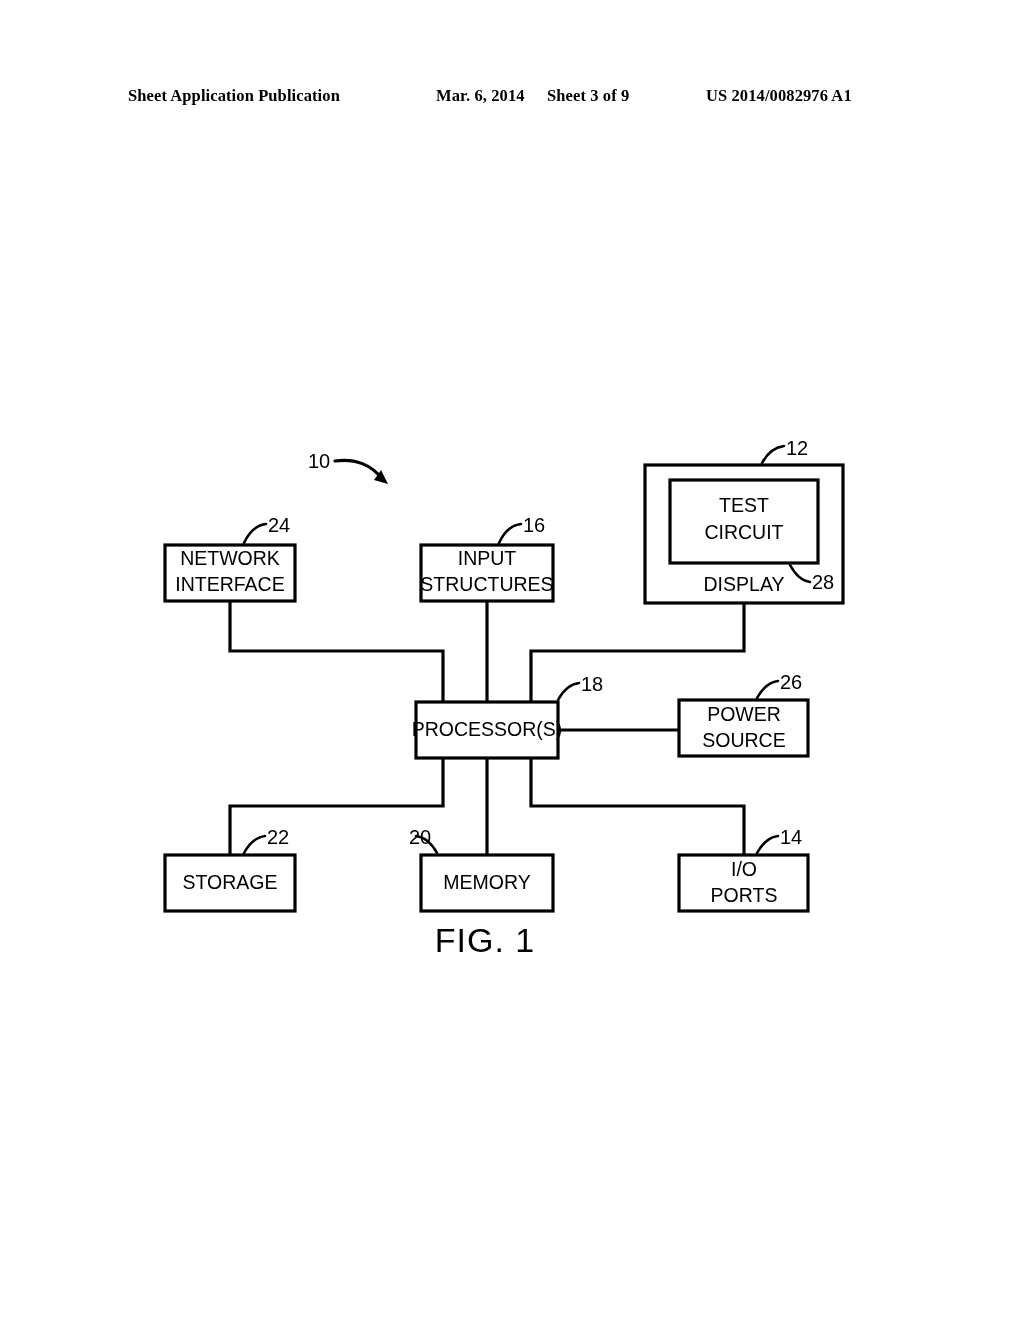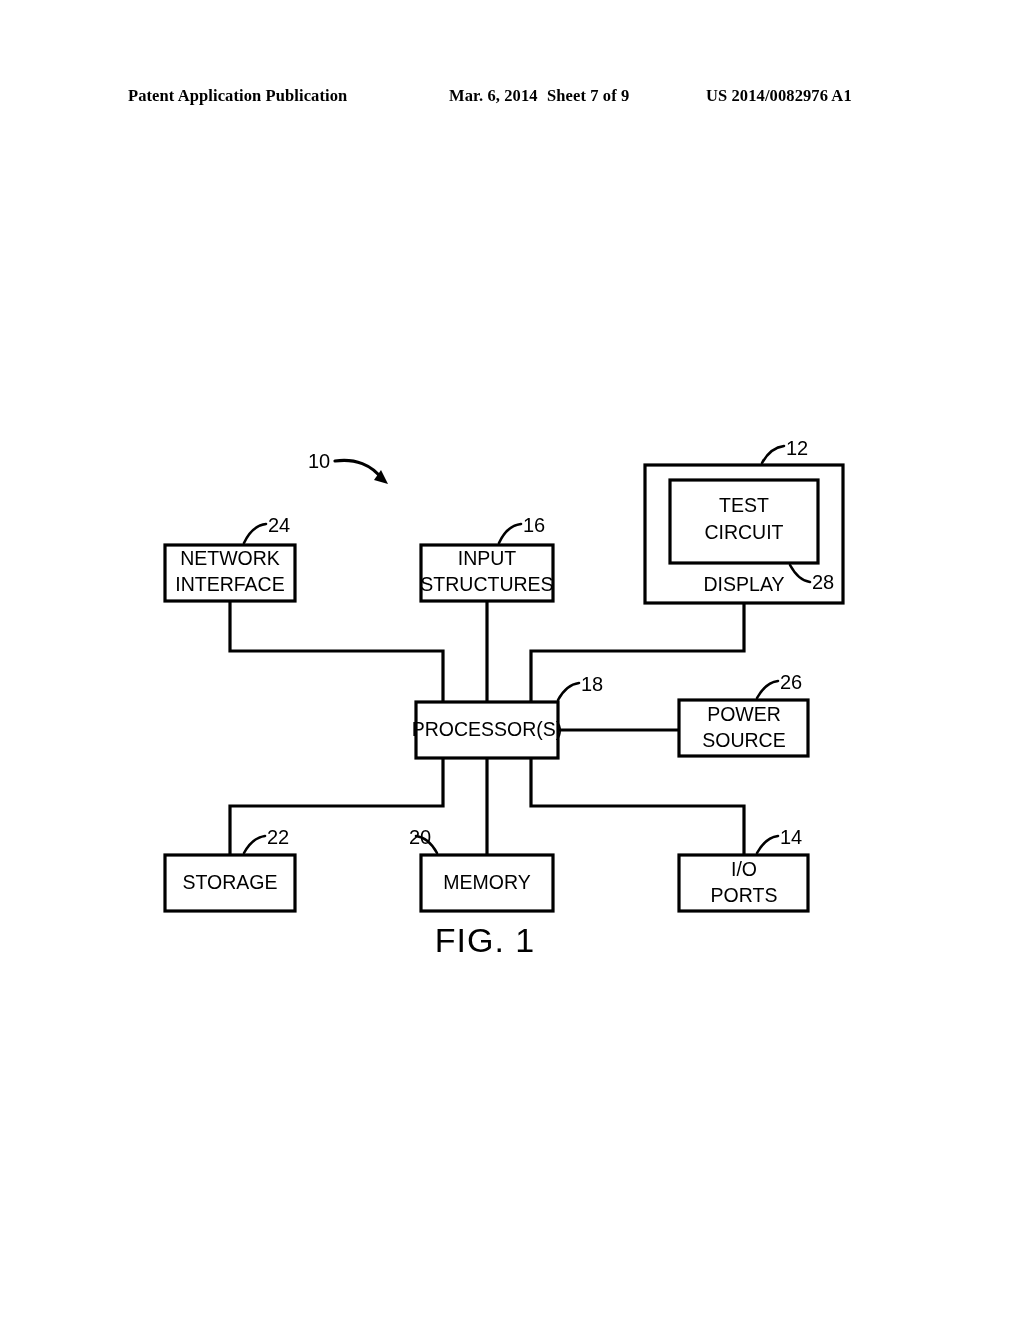--- a/index.html
+++ b/index.html
@@ -26,21 +26,21 @@
     height: 28px;
     display: flex;
     align-items: baseline;
     font-family: "Liberation Serif", serif;
     font-weight: bold;
     font-size: 16.5px;
     letter-spacing: 0.1px;
     white-space: nowrap;
   }
   .hdr-pub   { position: absolute; left: 128px; }
-  .hdr-date  { position: absolute; left: 449px; }
+  .hdr-date  { position: absolute; left: 436px; }
   .hdr-sheet { position: absolute; left: 547px; }
   .hdr-num   { position: absolute; left: 706px; }
 
   
   .figure {
     position: absolute;
     top: 0;
     left: 0;
     width: 824px;
     height: 1320px;
@@ -95,23 +95,23 @@
     stroke: #000000;
     stroke-width: 3.2;
     fill: none;
     stroke-linecap: round;
   }
 </style>
 </head>
 <body>
 
 <div class="page-header">
-  <span class="hdr-pub">Patent Application Publication</span>
+  <span class="hdr-pub">Sheet Application Publication</span>
   <span class="hdr-date">Mar. 6, 2014</span>
-  <span class="hdr-sheet">Sheet 7 of 9</span>
+  <span class="hdr-sheet">Sheet 3 of 9</span>
   <span class="hdr-num">US 2014/0082976 A1</span>
 </div>
 
 <div class="figure">
 <svg viewBox="0 0 1024 1320" xmlns="http://www.w3.org/2000/svg">
 
   <path class="conn" d="M 230 601 L 230 651 L 443 651 L 443 702"></path>
 
   <path class="conn" d="M 487 601 L 487 702"></path>
 

